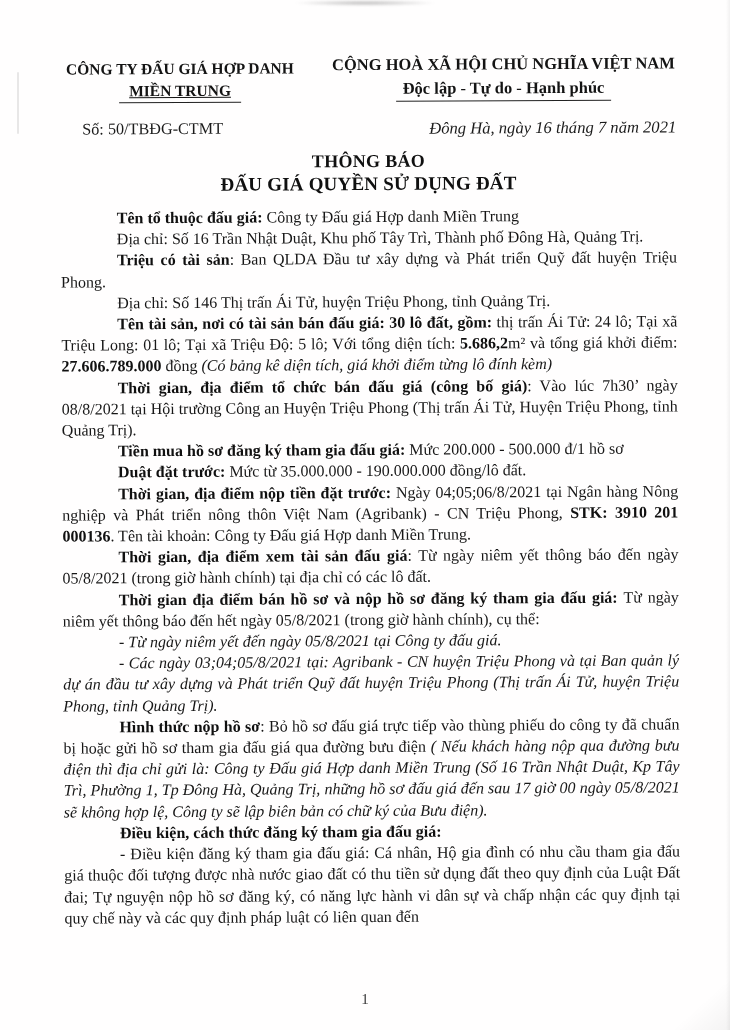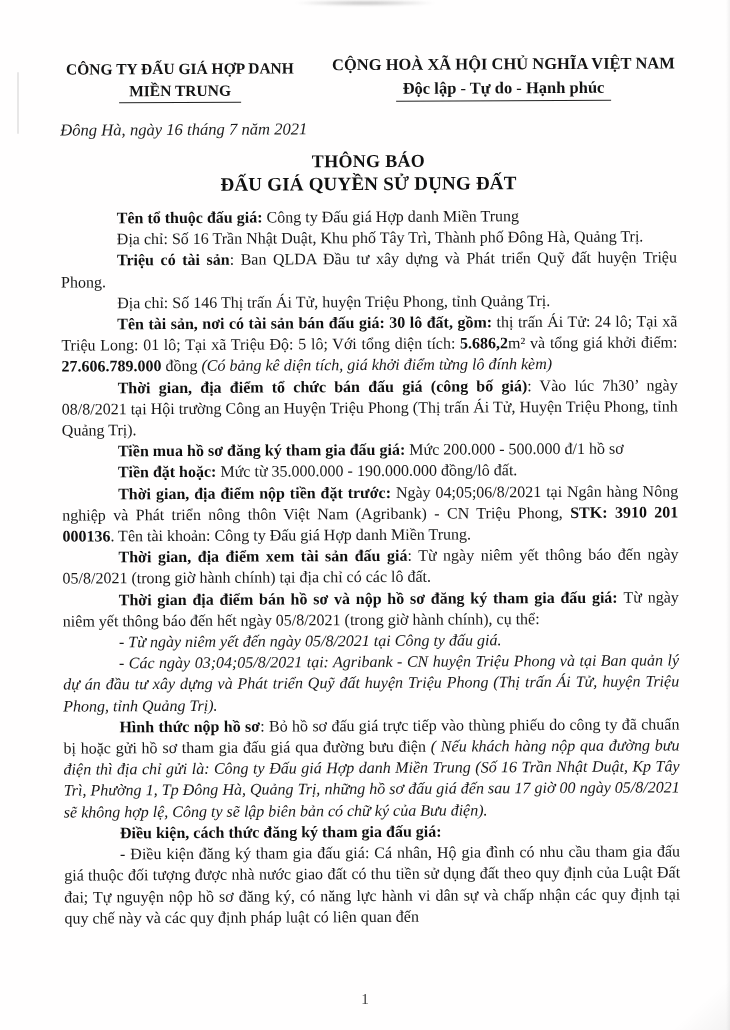--- a/index.html
+++ b/index.html
@@ -31,21 +31,21 @@
     background:linear-gradient(to left,rgba(0,0,0,.05),rgba(0,0,0,0));
   }
 
   .content{
     position:absolute;left:0;top:0;right:0;
     padding:54px 52px 0 62px;
     transform:rotate(-0.3deg);
   }
   .header-row{display:flex;justify-content:space-between;align-items:flex-start;}
   .org-block{width:240px;text-align:center;font-weight:bold;font-size:15.5px;line-height:20px;padding-top:4px;white-space:nowrap;color:#141414;}
-  .org-underline{display:inline-block;padding:0 10px 1px;border-bottom:1.5px solid #222;margin-top:2px;}
+  .org-underline{display:inline-block;padding:0 10px 1px;border-bottom:1.5px solid #222;margin-top:2px;text-decoration:underline;}
   .nat-block{width:345px;text-align:center;font-weight:bold;font-size:16.5px;line-height:21px;white-space:nowrap;color:#141414;}
   .nat-underline{display:inline-block;padding:0 7px 2px;border-bottom:1.5px solid #222;margin-top:3px;}
   .meta-row{display:flex;justify-content:space-between;margin-top:17px;font-size:16.2px;}
   .doc-number{padding-left:22px;}
   .place-date{font-style:italic;font-size:16.6px;}
   .title{text-align:center;margin-top:11px;font-weight:bold;color:#101010;}
   .title-1{font-size:18px;line-height:22px;letter-spacing:.3px;}
   .title-2{font-size:19px;line-height:23px;letter-spacing:.2px;}
   .body{margin-top:11px;font-size:16px;line-height:21.2px;text-align:justify;color:#171717;}
   .body p{margin:0;text-indent:56px;}
@@ -68,37 +68,38 @@
         <div>CÔNG TY ĐẤU GIÁ HỢP DANH</div>
         <div><span class="org-underline">MIỀN TRUNG</span></div>
       </div>
       <div class="nat-block">
         <div>CỘNG HOÀ XÃ HỘI CHỦ NGHĨA VIỆT NAM</div>
         <div><span class="nat-underline">Độc lập - Tự do - Hạnh phúc</span></div>
       </div>
     </div>
 
     <div class="meta-row">
+      <div class="doc-number">Số: 50/TBĐG-CTMT</div>
       <div class="place-date">Đông Hà, ngày 16 tháng 7 năm 2021</div>
     </div>
 
     <div class="title">
       <div class="title-1">THÔNG BÁO</div>
       <div class="title-2">ĐẤU GIÁ QUYỀN SỬ DỤNG ĐẤT</div>
     </div>
 
     <div class="body">
         <p><span class="b">Tên tổ thuộc đấu giá: </span><span>Công ty Đấu giá Hợp danh Miền Trung</span></p>
         <p><span>Địa chỉ: Số 16 Trần Nhật Duật, Khu phố Tây Trì, Thành phố Đông Hà, Quảng Trị.</span></p>
         <p><span class="b">Triệu có tài sản</span><span>: Ban QLDA Đầu tư xây dựng và Phát triển Quỹ đất huyện Triệu Phong.</span></p>
         <p><span>Địa chỉ: Số 146 Thị trấn Ái Tử, huyện Triệu Phong, tỉnh Quảng Trị.</span></p>
         <p><span class="b">Tên tài sản, nơi có tài sản bán đấu giá: 30 lô đất, gồm: </span><span>thị trấn Ái Tử: 24 lô; Tại xã Triệu Long: 01 lô; Tại xã Triệu Độ: 5 lô; Với tổng diện tích: </span><span class="b">5.686,2</span><span>m² và tổng giá khởi điểm: </span><span class="b">27.606.789.000</span><span> đồng </span><span class="i">(Có bảng kê diện tích, giá khởi điểm từng lô đính kèm)</span></p>
         <p><span class="b">Thời gian, địa điểm tổ chức bán đấu giá (công bố giá)</span><span>: Vào lúc 7h30’ ngày 08/8/2021 tại Hội trường Công an Huyện Triệu Phong (Thị trấn Ái Tử, Huyện Triệu Phong, tỉnh Quảng Trị).</span></p>
         <p><span class="b">Tiền mua hồ sơ đăng ký tham gia đấu giá: </span><span>Mức 200.000 - 500.000 đ/1 hồ sơ</span></p>
-        <p><span class="b">Tiền đặt hoặc: </span><span>Mức từ 35.000.000 - 190.000.000 đồng/lô đất.</span></p>
+        <p><span class="b">Duật đặt trước: </span><span>Mức từ 35.000.000 - 190.000.000 đồng/lô đất.</span></p>
         <p><span class="b">Thời gian, địa điểm nộp tiền đặt trước: </span><span>Ngày 04;05;06/8/2021 tại Ngân hàng Nông nghiệp và Phát triển nông thôn Việt Nam (Agribank) - CN Triệu Phong, </span><span class="b">STK: 3910 201 000136</span><span>. Tên tài khoản: Công ty Đấu giá Hợp danh Miền Trung.</span></p>
         <p><span class="b">Thời gian, địa điểm xem tài sản đấu giá</span><span>: Từ ngày niêm yết thông báo đến ngày 05/8/2021 (trong giờ hành chính) tại địa chỉ có các lô đất.</span></p>
         <p><span class="b">Thời gian địa điểm bán hồ sơ và nộp hồ sơ đăng ký tham gia đấu giá: </span><span>Từ ngày niêm yết thông báo đến hết ngày 05/8/2021 (trong giờ hành chính), cụ thể:</span></p>
         <p><span class="i">- Từ ngày niêm yết đến ngày 05/8/2021 tại Công ty đấu giá.</span></p>
         <p><span class="i">- Các ngày 03;04;05/8/2021 tại: Agribank - CN huyện Triệu Phong và tại Ban quản lý dự án đầu tư xây dựng và Phát triển Quỹ đất huyện Triệu Phong (Thị trấn Ái Tử, huyện Triệu Phong, tỉnh Quảng Trị).</span></p>
         <p><span class="b">Hình thức nộp hồ sơ</span><span>: Bỏ hồ sơ đấu giá trực tiếp vào thùng phiếu do công ty đã chuẩn bị hoặc gửi hồ sơ tham gia đấu giá qua đường bưu điện </span><span class="i">( Nếu khách hàng nộp qua đường bưu điện thì địa chỉ gửi là: Công ty Đấu giá Hợp danh Miền Trung (Số 16 Trần Nhật Duật, Kp Tây Trì, Phường 1, Tp Đông Hà, Quảng Trị, những hồ sơ đấu giá đến sau 17 giờ 00 ngày 05/8/2021 sẽ không hợp lệ, Công ty sẽ lập biên bản có chữ ký của Bưu điện).</span></p>
         <p><span class="b">Điều kiện, cách thức đăng ký tham gia đấu giá:</span></p>
         <p><span>- Điều kiện đăng ký tham gia đấu giá: Cá nhân, Hộ gia đình có nhu cầu tham gia đấu giá thuộc đối tượng được nhà nước giao đất có thu tiền sử dụng đất theo quy định của Luật Đất đai; Tự nguyện nộp hồ sơ đăng ký, có năng lực hành vi dân sự và chấp nhận các quy định tại quy chế này và các quy định pháp luật có liên quan đến</span></p>
       </div>
   </div>

